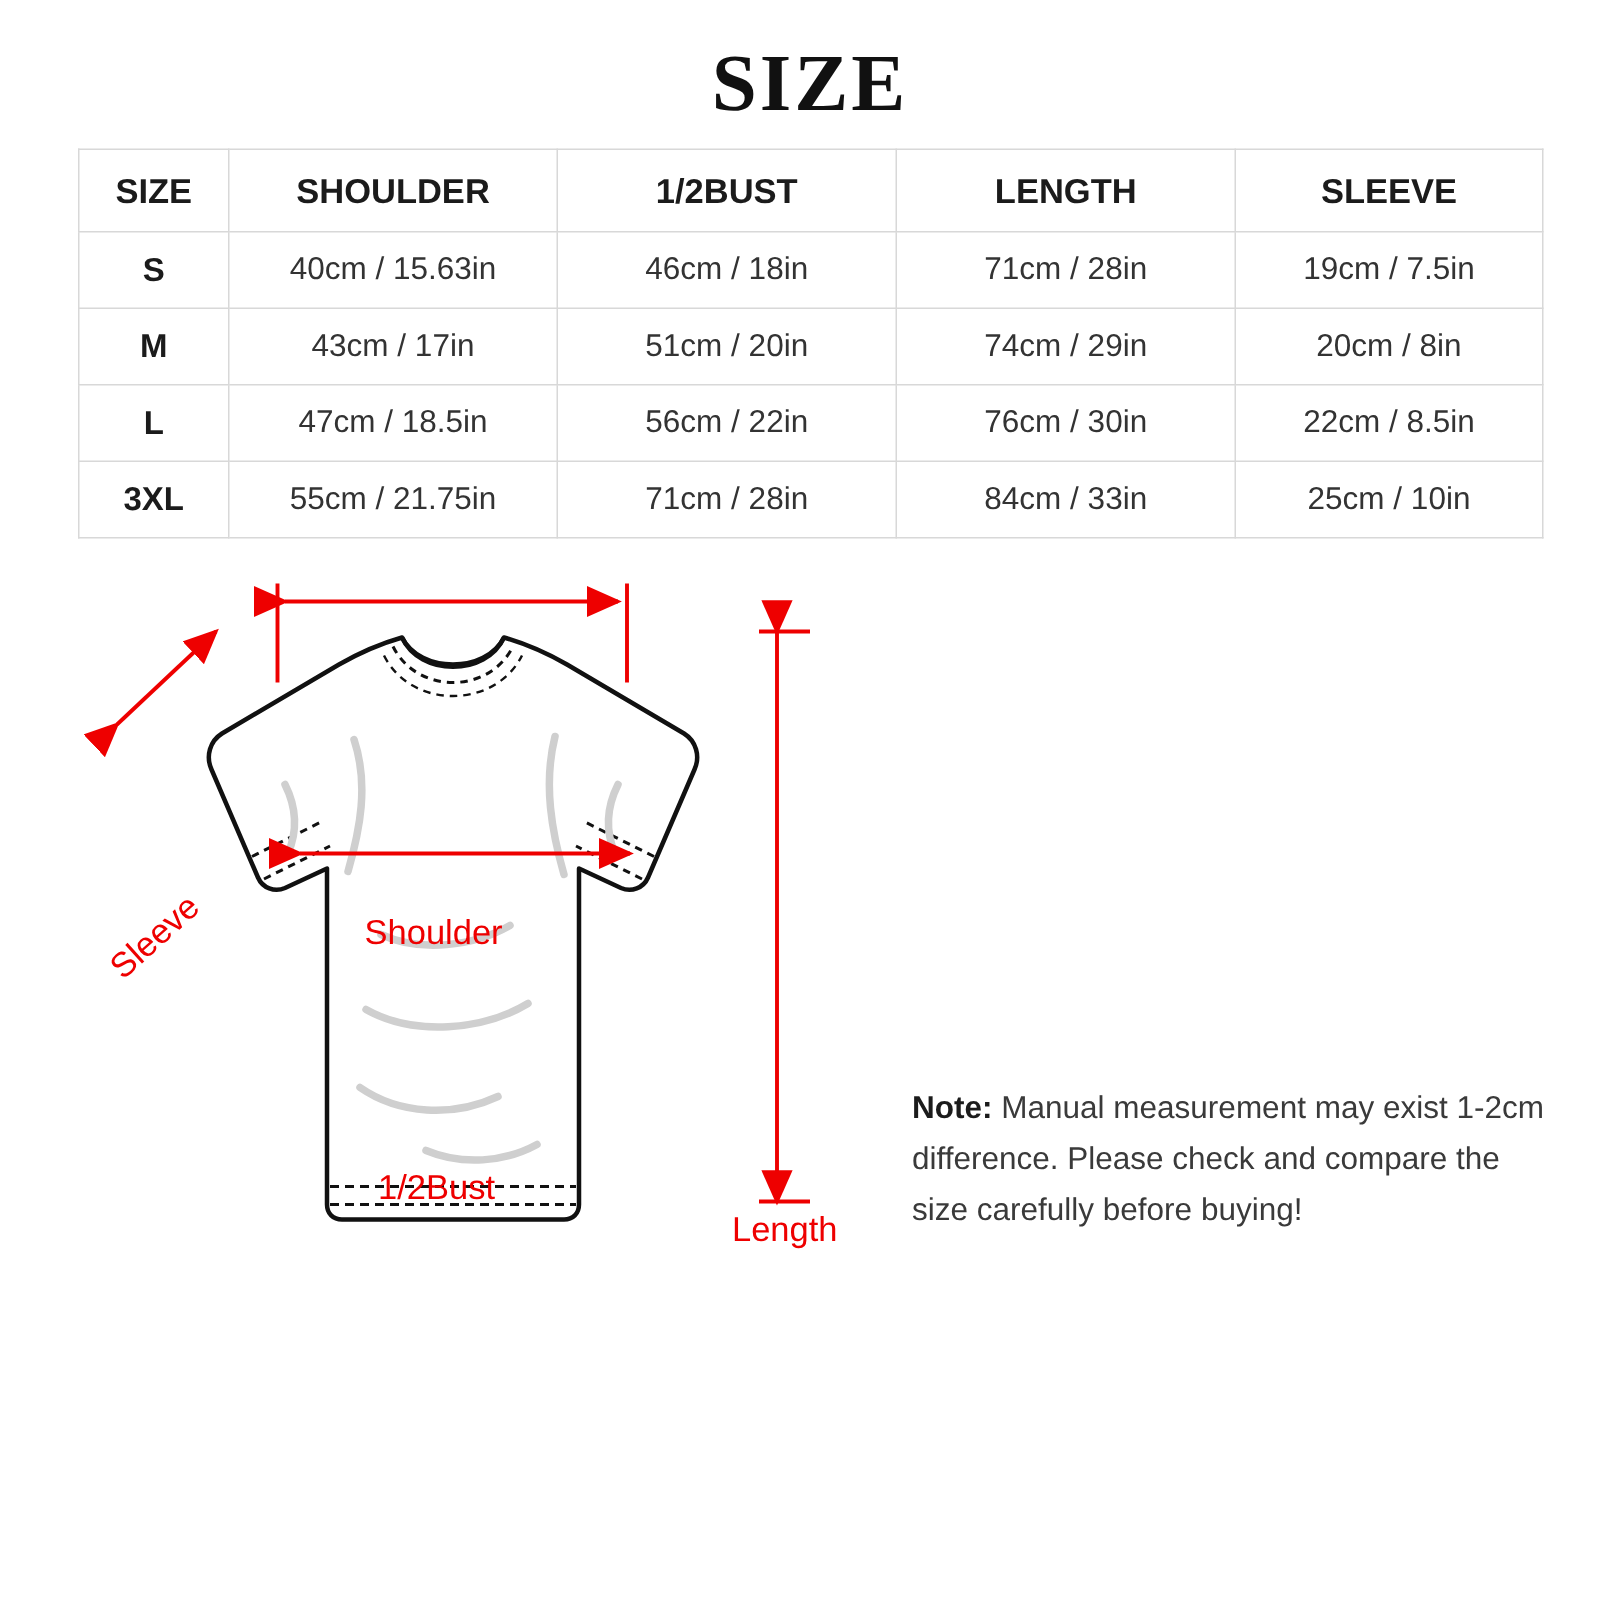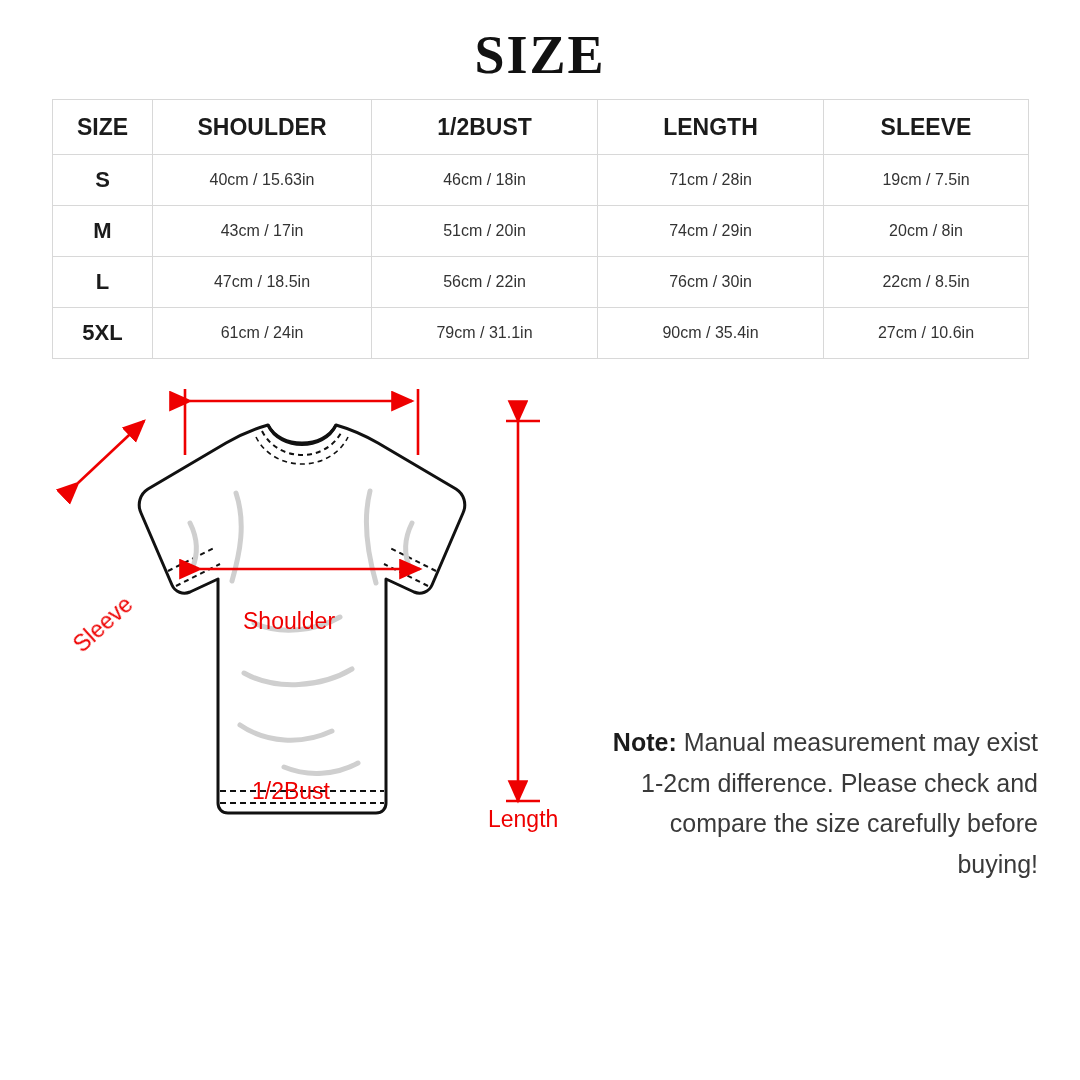--- a/index.html
+++ b/index.html
@@ -37,21 +37,21 @@
     width: 976px;
     border-collapse: collapse;
     table-layout: fixed;
   }
   table#size-table th,
   table#size-table td {
     border: 1px solid #d8d8d8;
     text-align: center;
     vertical-align: middle;
     height: 48px;
-    font-size: 16px;
+    font-size: 21px;
     color: #333333;
   }
   table#size-table thead th {
     font-weight: 700;
     font-size: 23px;
     color: #1b1b1b;
     height: 52px;
   }
   table#size-table tbody td:first-child {
     font-weight: 700;
@@ -103,24 +103,23 @@
   }
   #label-halfbust { left: 252px; top: 778px; }
   #label-length { left: 488px; top: 806px; }
 
   
   #note-block {
     position: absolute;
     left: 608px;
     top: 722px;
     width: 430px;
-    font-size: 25px;
+    font-size: 21px;
     line-height: 1.62;
     color: #3a3a3a;
-    text-align: right;
   }
   #note-block .note-bold {
     font-weight: 700;
     color: #1b1b1b;
   }
 </style>
 </head>
 <body>
 
 <h1 id="page-title">SIZE</h1>
@@ -159,25 +158,25 @@
         <td>20cm / 8in</td>
       </tr>
       <tr>
         <td>L</td>
         <td>47cm / 18.5in</td>
         <td>56cm / 22in</td>
         <td>76cm / 30in</td>
         <td>22cm / 8.5in</td>
       </tr>
       <tr>
-        <td>5XL</td>
-        <td>61cm / 24in</td>
-        <td>79cm / 31.1in</td>
-        <td>90cm / 35.4in</td>
-        <td>27cm / 10.6in</td>
+        <td>3XL</td>
+        <td>55cm / 21.75in</td>
+        <td>71cm / 28in</td>
+        <td>84cm / 33in</td>
+        <td>25cm / 10in</td>
       </tr>
     </tbody>
   </table>
 </div>
 
 <div id="diagram-area">
 
   <svg id="shirt-figure" viewBox="0 0 520 480">
 
     <path d="M228 52

